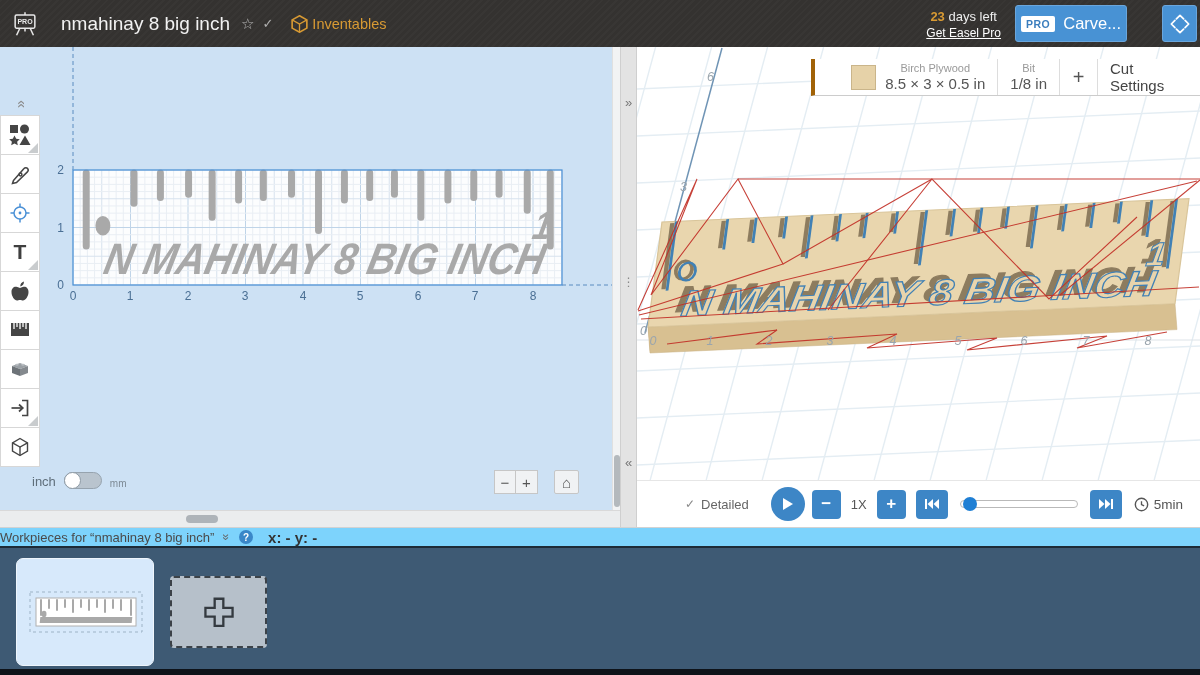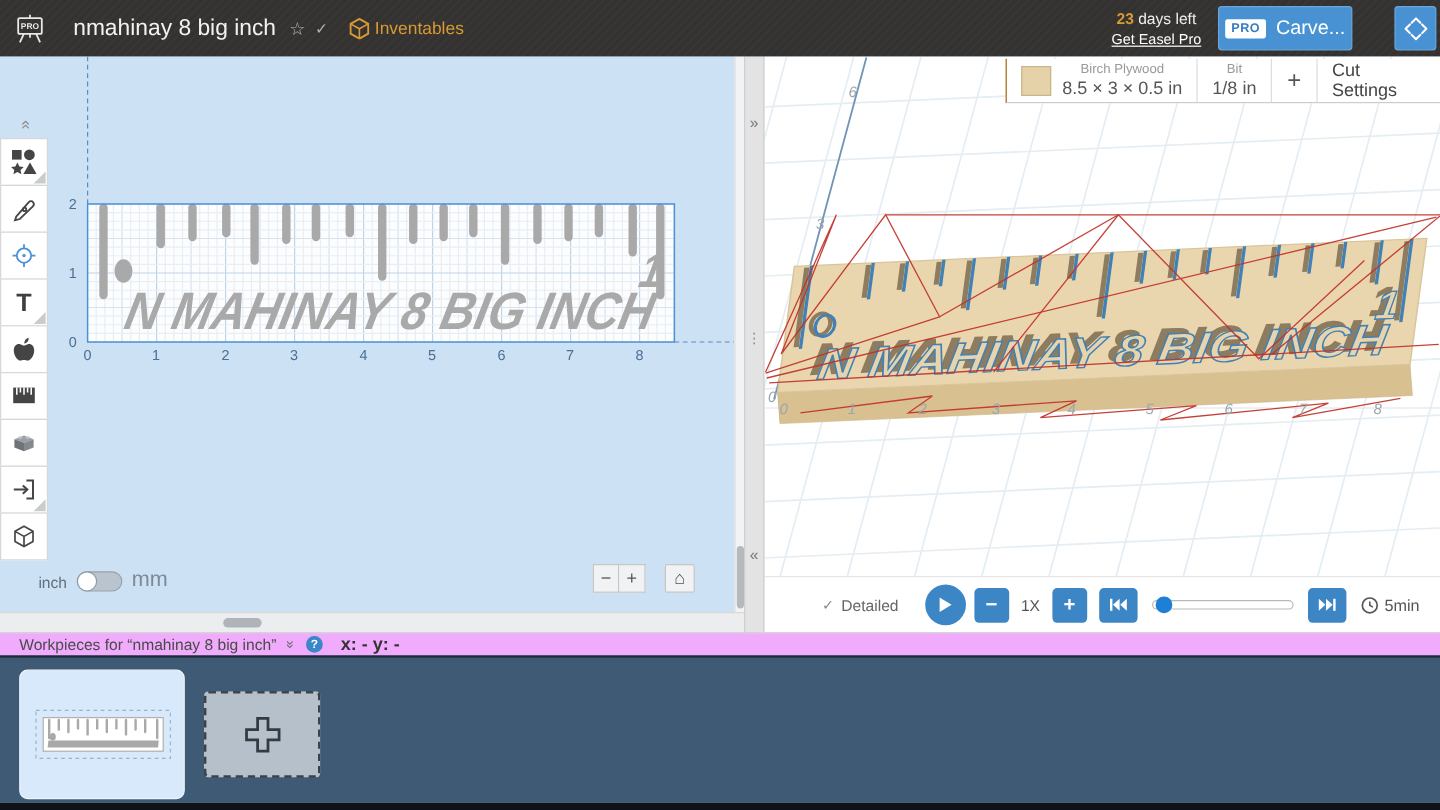--- a/index.html
+++ b/index.html
@@ -38,21 +38,21 @@
   .tool { width:40px; height:40px; background:#fff; border:1px solid #d7d7d7; margin-top:-1px;
     display:flex; align-items:center; justify-content:center; position:relative; cursor:pointer; }
   .tool .fold { position:absolute; right:1px; bottom:1px; width:0; height:0;
     border-left:10px solid transparent; border-bottom:10px solid #c9ccce; }
 
   
   .canvas-area { position:absolute; left:0; top:47px; width:612px; height:463px; background:#cde1f4; }
   .canvas-controls { position:absolute; left:0; bottom:14px; width:100%; height:26px; }
   .unit-toggle { position:absolute; left:32px; top:2px; display:flex; align-items:flex-end; gap:8px; }
   .unit-label-a { color:#5f6e7a; font-size:13px; }
-  .unit-label-b { color:#7d8a95; font-size:18px; }
+  .unit-label-b { color:#7d8a95; font-size:10px; }
   .toggle-pill { width:38px; height:17px; background:#b9c4ce; border:1px solid #96a3ae; border-radius:9px; position:relative; cursor:pointer; }
   .toggle-knob { position:absolute; left:-1px; top:-1px; width:17px; height:17px; background:#fff; border:1px solid #8d9aa5; border-radius:50%; }
   .zoom-group { position:absolute; right:74px; top:0; display:flex; }
   .zoom-btn { width:22px; height:24px; background:#f0f2f4; border:1px solid #c6c6c6; color:#555;
     font-size:15px; display:flex; align-items:center; justify-content:center; cursor:pointer; }
   .zoom-btn + .zoom-btn { border-left:none; }
   .home-btn { position:absolute; right:33px; top:0; width:25px; height:24px; background:#f0f2f4; border:1px solid #c6c6c6;
     color:#555; font-size:15px; display:flex; align-items:center; justify-content:center; border-radius:2px; cursor:pointer; }
 
   
@@ -61,22 +61,22 @@
   .divider { position:absolute; left:620px; top:47px; width:17px; height:480px; background:#e3e3e3;
     border-left:1px solid #cfcfcf; border-right:1px solid #cfcfcf; z-index:20; }
   .div-exp { position:absolute; left:0; top:48px; width:100%; text-align:center; color:#777; font-size:13px; cursor:pointer; }
   .div-dots { position:absolute; left:0; top:232px; width:100%; text-align:center; color:#888; font-size:12px; line-height:.55; cursor:pointer; }
   .div-col { position:absolute; left:0; top:408px; width:100%; text-align:center; color:#777; font-size:13px; cursor:pointer; }
   .hscroll { position:absolute; left:0; top:510px; width:620px; height:17px; background:#ebedee; border-top:1px solid #d9d9d9; }
   .hscroll-thumb { position:absolute; left:186px; top:4px; width:32px; height:8px; background:#aeb4b9; border-radius:4px; }
 
   
   .preview-area { position:absolute; left:637px; top:47px; width:563px; height:480px; background:#fff; }
-  .mat-card { position:absolute; right:0; top:2px; height:37px; display:flex; background:#fff;
-    border-left:1px solid #a16207; border-bottom:1px solid #ccc; z-index:5; }
+  .mat-card { position:absolute; right:0; top:12px; height:37px; display:flex; background:#fff;
+    border-left:4px solid #a16207; border-bottom:1px solid #ccc; z-index:5;padding-left:24px; }
   .mat-sec { display:flex; align-items:center; justify-content:center; padding:0 12px; border-right:1px solid #ddd; }
   .mat-sec:last-child { border-right:none; }
   .swatch { width:25px; height:25px; background:#e6d2a8; border:1px solid #cab58a; margin-right:9px; }
   .mat-col { display:flex; flex-direction:column; align-items:center; line-height:1.15; }
   .mat-top { font-size:11px; color:#999; }
   .mat-val { font-size:15px; color:#555; }
   .plus-sec { font-size:20px; color:#555; width:38px; cursor:pointer; }
   .cut-sec { font-size:15px; color:#444; width:102px; cursor:pointer; }
 
   .simbar { position:absolute; left:0; bottom:0; width:563px; height:47px; background:#fff; border-top:1px solid #e6e6e6;
@@ -87,22 +87,22 @@
     display:flex; align-items:center; justify-content:center; cursor:pointer; flex:0 0 auto; }
   .sq-btn { width:29px; height:29px; border-radius:4px; background:#3d86c6; color:#fff;
     display:flex; align-items:center; justify-content:center; font-size:17px; font-weight:bold; cursor:pointer; flex:0 0 auto; }
   .speed { color:#555; font-size:13px; margin:0 10px; }
   .slider { width:118px; height:8px; background:#fff; border:1px solid #b9b9b9; border-radius:4px; margin:0 12px; position:relative; cursor:pointer; flex:0 0 auto; }
   .slider-dot { position:absolute; left:2px; top:-4px; width:14px; height:14px; background:#1f7fd4; border-radius:50%; }
   .sim-time { display:flex; align-items:center; gap:5px; color:#555; font-size:13.5px; margin-left:12px; }
   .kebab { color:#555; font-size:15px; font-weight:bold; margin-left:12px; letter-spacing:0; line-height:.5; cursor:pointer; }
 
   
-  .workpieces-bar { position:absolute; left:0; top:527px; width:1200px; height:19px; background:#f0abfc;
-    border-top:1px solid #d2d2d2; display:flex; align-items:center; padding-left:16px; gap:9px; z-index:45; }
+  .workpieces-bar { position:absolute; left:0; top:527px; width:1200px; height:19px; background:#7dd3fc;
+    border-top:1px solid #d2d2d2; display:flex; align-items:center; padding-left:0; gap:9px; z-index:45; }
   .wp-label { color:#4a4a4a; font-size:13px; }
   .wp-chev { color:#666; font-size:12px; display:inline-block; transform:rotate(90deg); cursor:pointer; }
   .help-dot { width:14px; height:14px; border-radius:50%; background:#3a87c8; color:#fff; font-size:10px; font-weight:bold;
     display:flex; align-items:center; justify-content:center; cursor:pointer; }
   .coords { color:#333; font-size:15px; font-weight:bold; margin-left:6px; }
   .thumbs { position:absolute; left:0; top:546px; width:1200px; height:123px; background:#3e5a74; border-top:2px solid #1d2b37; }
   .thumb1 { position:absolute; left:16px; top:10px; width:138px; height:108px; background:#d7e9fb;
     border:1px solid #eef5fc; border-radius:7px; cursor:pointer; }
   .thumb2 { position:absolute; left:170px; top:28px; width:97px; height:72px; background:#b6c0ca;
     border:2px dashed #3c4248; border-radius:4px; display:flex; align-items:center; justify-content:center; cursor:pointer; }

